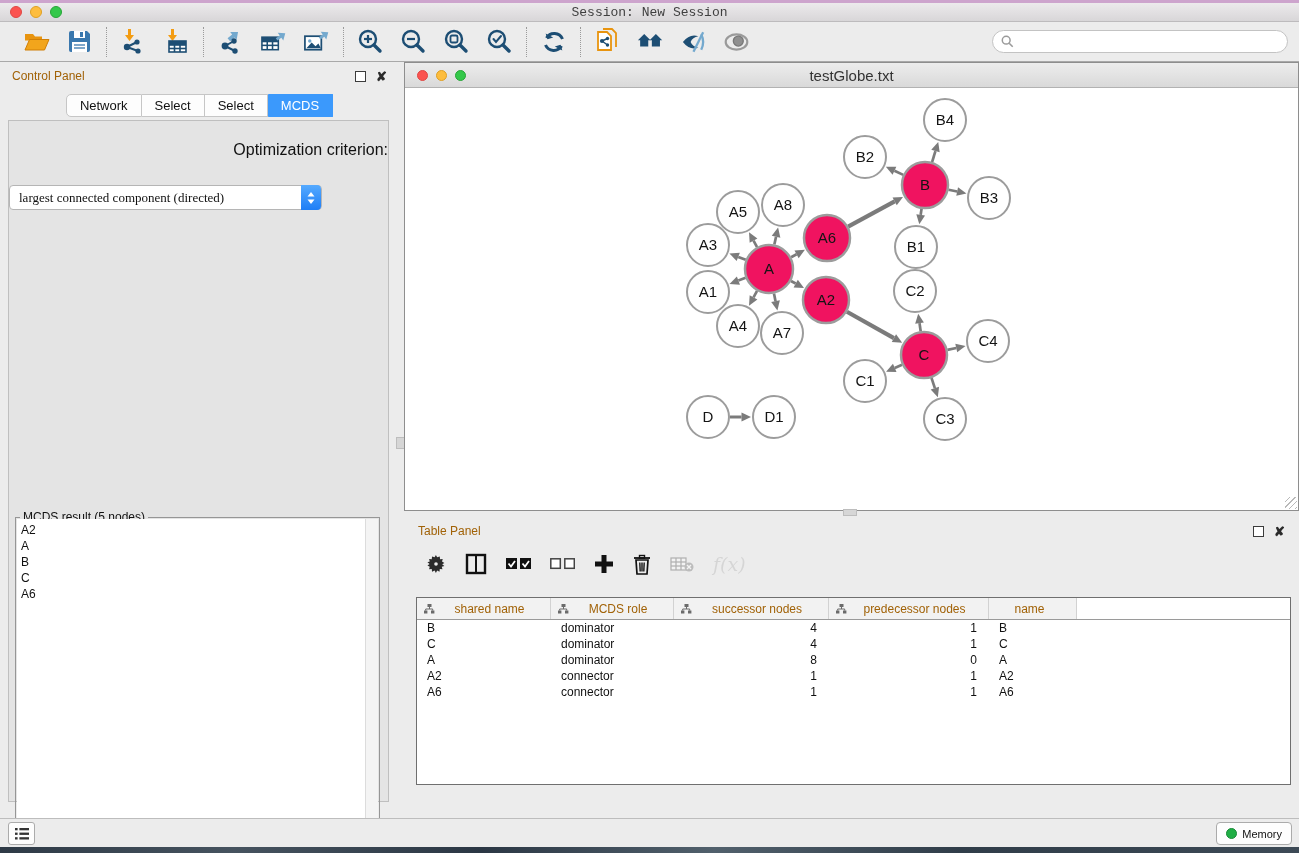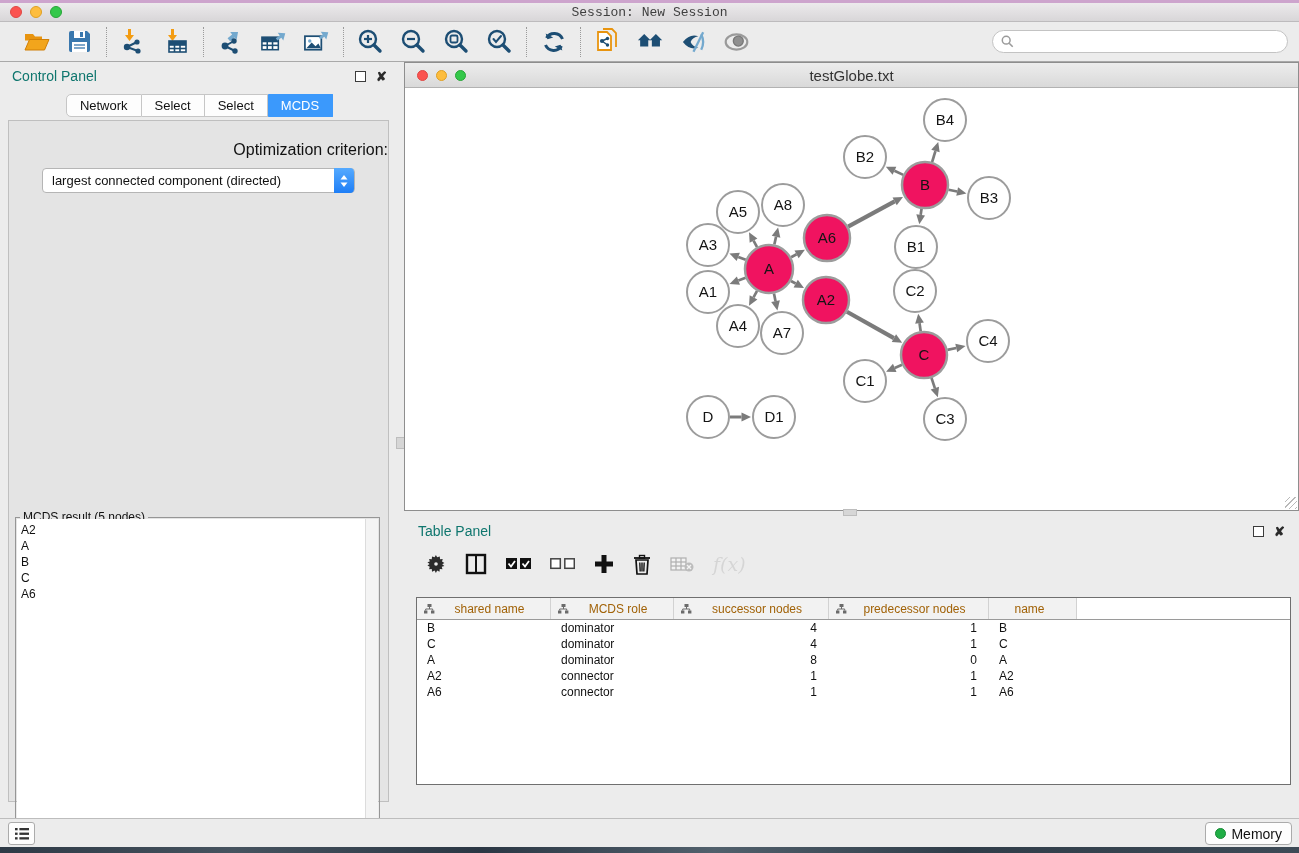--- a/index.html
+++ b/index.html
@@ -26,34 +26,34 @@
   .tb-sep { width: 0; height: 30px; border-left: 1px dotted #9a9a9a; }
   .tb-icon { width: 27px; height: 27px; display: flex; align-items: center; justify-content: center; cursor: default; }
   .search-box { margin-left: auto; margin-right: 11px; width: 296px; height: 23px;
     background: #fff; border: 1px solid #c3c3c3; border-radius: 12px;
     display: flex; align-items: center; padding: 0 8px; gap: 4px; }
   .search-box input { border: none; outline: none; flex: 1; font-size: 12px; background: transparent; }
 
   
   .control-panel { position: absolute; left: 0; top: 62px; width: 399px; height: 756px; background: #ececec; }
   .panel-header { height: 28px; display: flex; align-items: center; padding: 0 12px; }
-  .panel-title { font-size: 14px; color: #0f766e; }
+  .panel-title { font-size: 12px; color: #a16207; }
   .panel-header-icons { margin-left: auto; display: flex; gap: 10px; align-items: center; }
   .float-icon { width: 11px; height: 11px; border: 1.5px solid #3c3c3c; background: #fff; display: inline-block; }
   .close-icon { font-size: 13px; font-weight: bold; color: #2b2b2b; line-height: 11px; }
   .seg-tabs { display: flex; justify-content: center; margin-top: 4px; }
   .seg { background: #fdfdfd; border: 1px solid #c6c6c6; border-left: none; padding: 3px 13px;
     font-size: 13px; color: #111; }
   .seg:first-child { border-left: 1px solid #c6c6c6; border-radius: 5px 0 0 5px; }
   .seg:last-child { border-radius: 0 5px 5px 0; }
   .seg.active { background: #3b99fc; border-color: #3b99fc; color: #fff; border-radius: 1px; }
   .cp-content { position: absolute; left: 8px; top: 58px; width: 381px; height: 682px;
     background: #e4e4e4; border: 1px solid #bfbfbf; }
   .opt-label { text-align: right; font-size: 16px; color: #111; margin-top: 20px; }
-  .select-row { display: flex; justify-content: center; margin-top: 9px; }
+  .select-row { display: flex; margin-top: 26px; font-family: Liberation Serif, serif; }
   .select { width: 313px; height: 25px; background: #fff; border: 1px solid #b5b5b5; border-radius: 4px;
     display: flex; align-items: center; font-size: 13px; color: #111; position: relative; }
   .select .sel-text { padding-left: 9px; }
   .sel-spinner { position: absolute; right: 0; top: -1px; width: 20px; height: 25px;
     background: linear-gradient(#55aaff, #1e7ef6); border-radius: 0 4px 4px 0;
     display: flex; flex-direction: column; align-items: center; justify-content: center; }
   .btn-row { display: flex; justify-content: center; gap: 14px; margin-top: 12px; }
   .mac-btn { background: #fff; border: 1px solid #b5b5b5; border-radius: 4px; height: 23px;
     padding: 0 16px; font-size: 13px; color: #111; font-family: "Liberation Sans", sans-serif; }
   .result-box { position: absolute; left: 6px; right: 8px; top: 396px; height: 337px;
@@ -106,21 +106,21 @@
   
   .statusbar { position: absolute; left: 0; top: 818px; width: 1299px; height: 29px;
     background: #ececec; border-top: 1px solid #bdbdbd; }
   .console-btn { position: absolute; left: 8px; top: 3px; width: 27px; height: 23px;
     background: #fdfdfd; border: 1px solid #ababab; border-radius: 3px;
     display: flex; align-items: center; justify-content: center; }
   .memory-btn { position: absolute; right: 7px; top: 3px; height: 23px;
     background: #fdfdfd; border: 1px solid #ababab; border-radius: 4px;
     display: flex; align-items: center; gap: 5px; padding: 0 9px; }
   .mem-dot { width: 11px; height: 11px; border-radius: 50%; background: #1fae45; border: 1px solid #178a36; }
-  .mem-label { font-size: 14px; color: #111; }
+  .mem-label { font-size: 11px; color: #111; }
   .desktop-strip { position: absolute; left: 0; top: 847px; width: 1299px; height: 6px;
     background: linear-gradient(90deg, #2e3a46, #46535f 18%, #2b3744 37%, #51606c 55%, #303d49 74%, #3d4a56 100%); }
 </style>
 </head>
 <body>
 
 <div class="app">
   <div class="top-accent"></div>
 
   <div class="titlebar">

